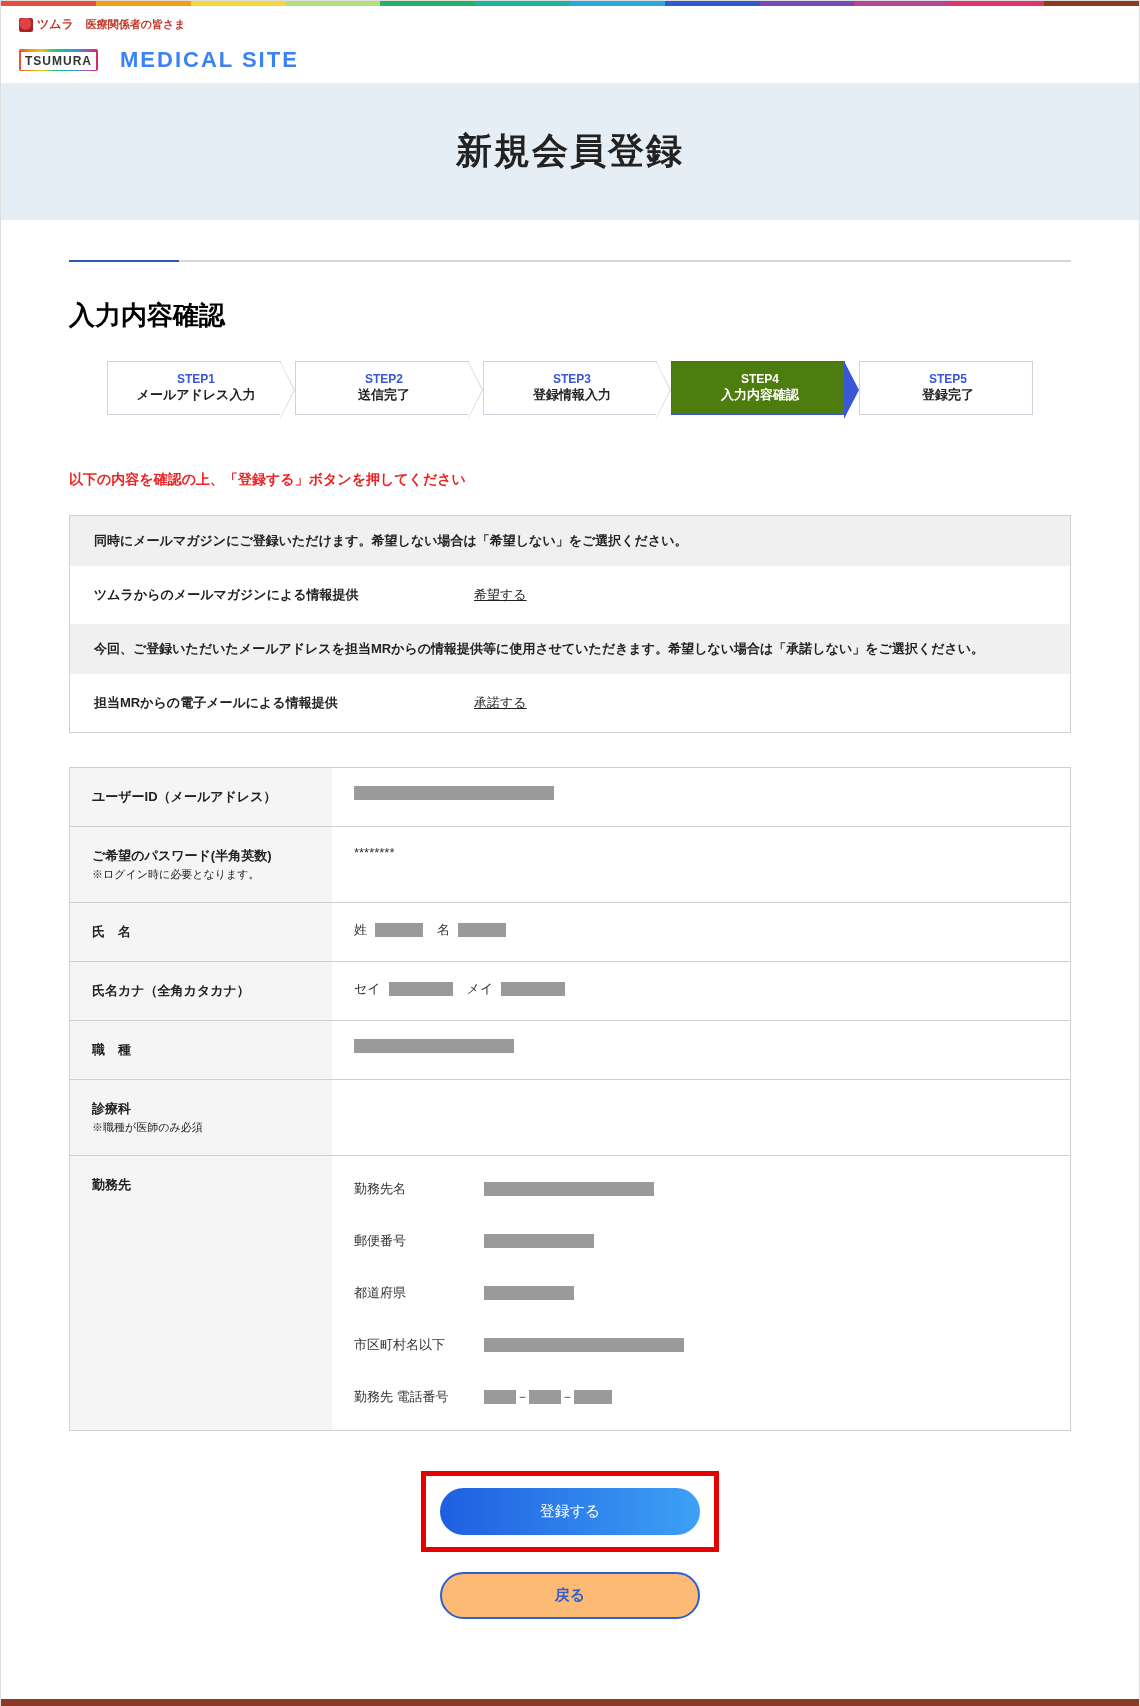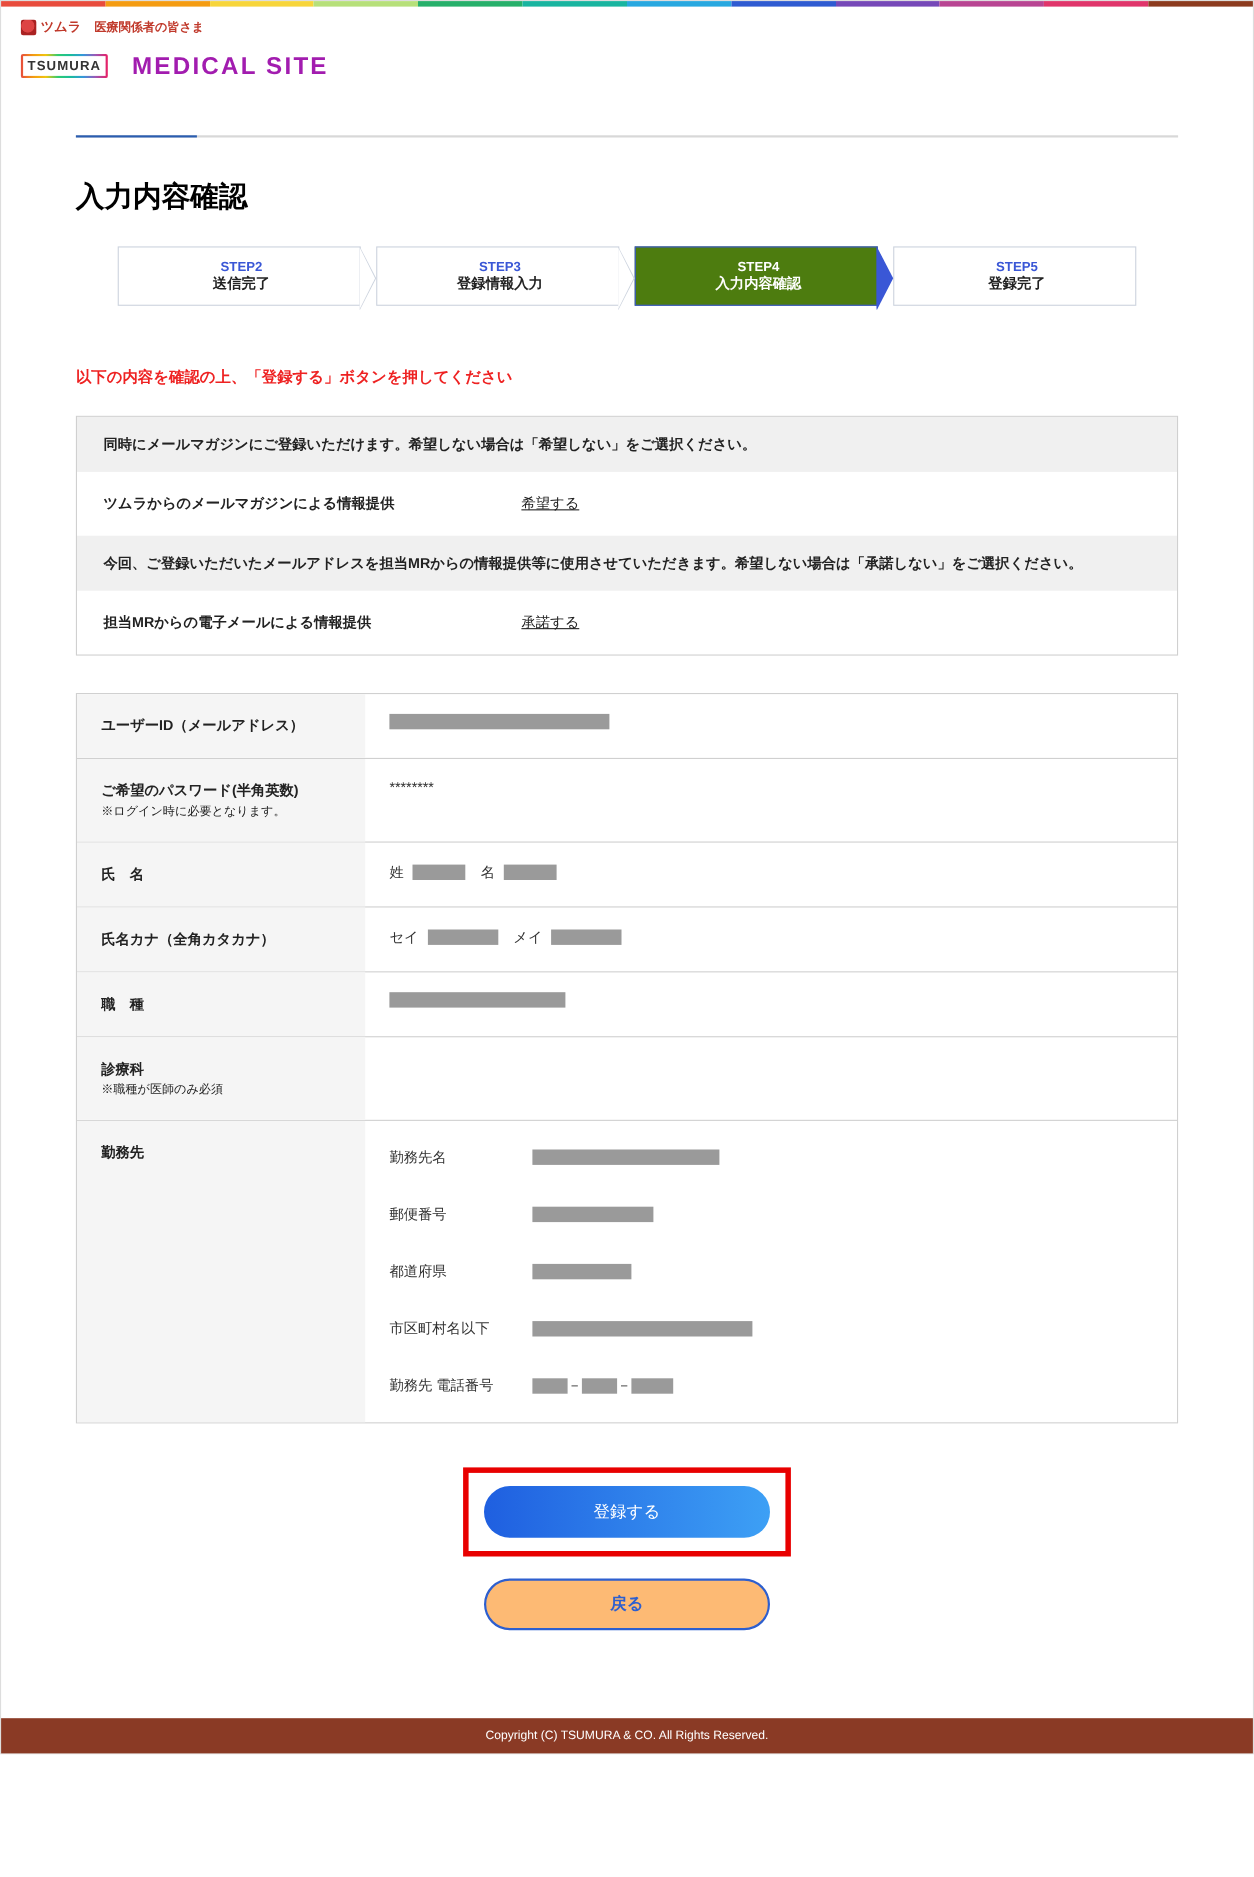--- a/index.html
+++ b/index.html
@@ -60,21 +60,21 @@
       background: #fff;
       font-size: 12px;
       font-weight: 800;
       letter-spacing: 1px;
       padding: 2px 4px;
     }
     .medical-site {
       font-size: 22px;
       font-weight: 700;
       letter-spacing: 2px;
-      color: #a21caf;
+      color: #3b82f6;
       text-transform: uppercase;
     }
     .hero {
       background: #e5edf5;
       padding: 44px 0;
       text-align: center;
     }
     .hero h1 {
       font-size: 36px;
       font-weight: 600;
@@ -282,27 +282,34 @@
     </span>
     <span class="header-sub">医療関係者の皆さま</span>
   </div>
   <div class="header-row2">
     <span class="tsumura-badge">
       <span class="tsumura-badge-in">TSUMURA</span>
     </span>
     <span class="medical-site">MEDiCAL SiTE</span>
   </div>
 
+  <div class="hero">
+    <h1>新規会員登録</h1>
+  </div>
 
   <div class="content">
     <div class="top-line"></div>
 
     <h2 class="sub">入力内容確認</h2>
 
     <div class="steps" id="steps">
+        <div class="step">
+          <div class="step-no">STEP1</div>
+          <div class="step-label">メールアドレス入力</div>
+        </div>
         <div class="step">
           <div class="step-no">STEP2</div>
           <div class="step-label">送信完了</div>
         </div>
         <div class="step">
           <div class="step-no">STEP3</div>
           <div class="step-label">登録情報入力</div>
         </div>
         <div class="step active">
           <div class="step-no">STEP4</div>

